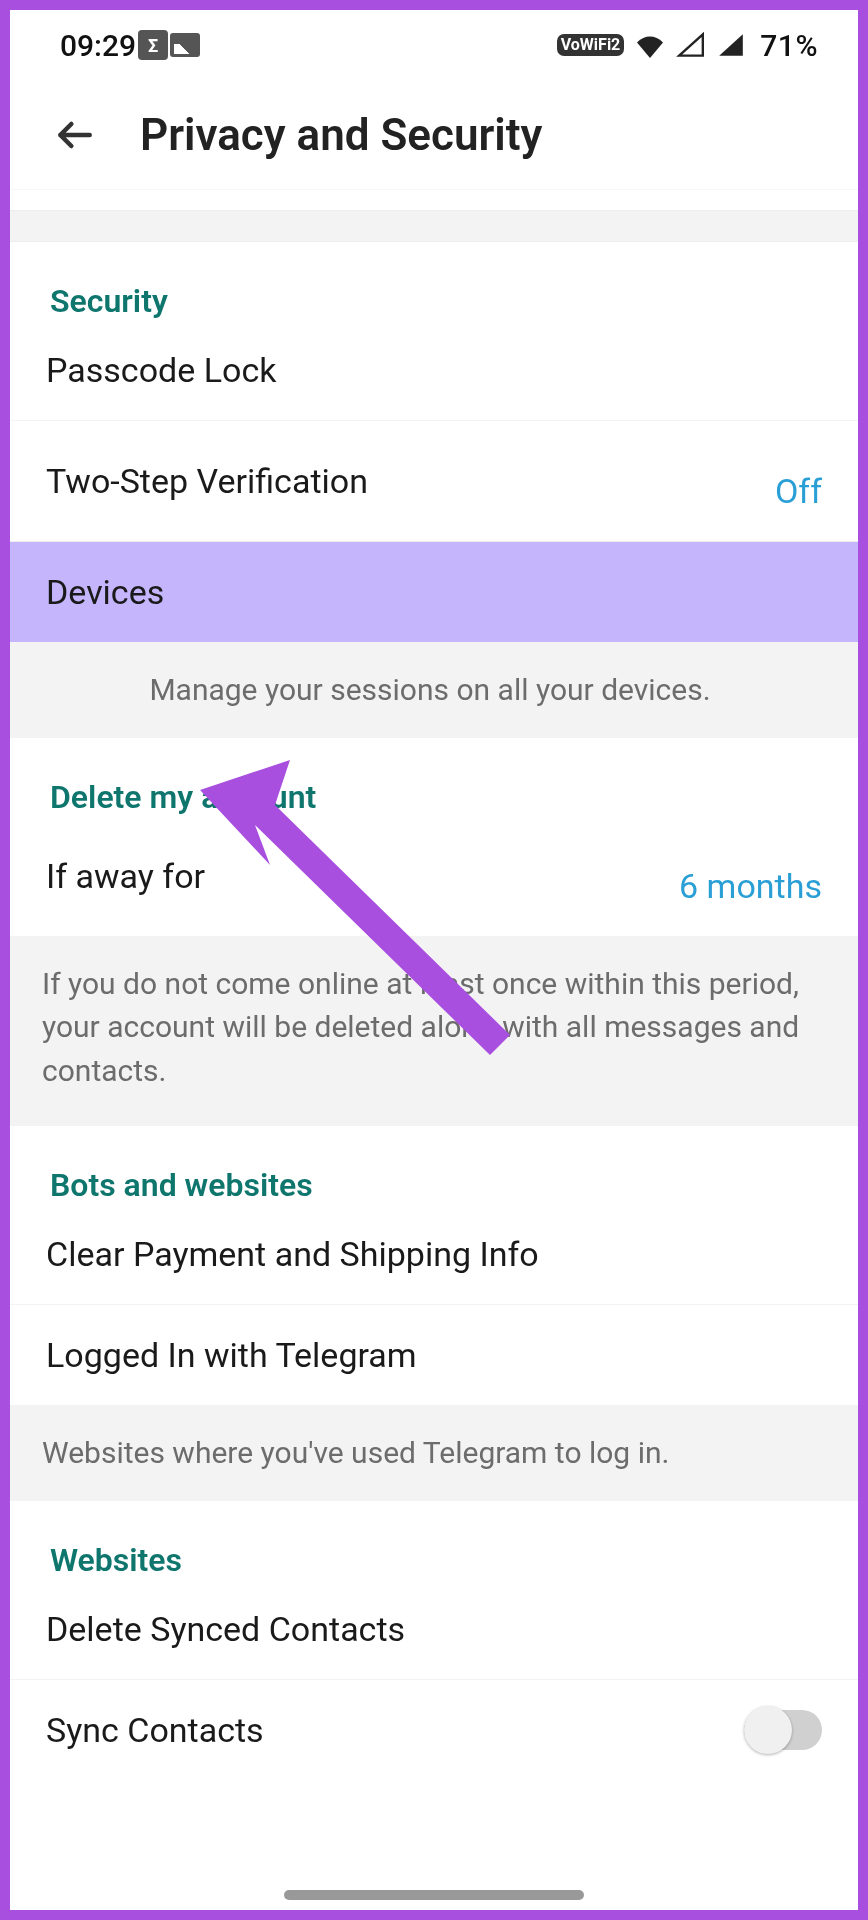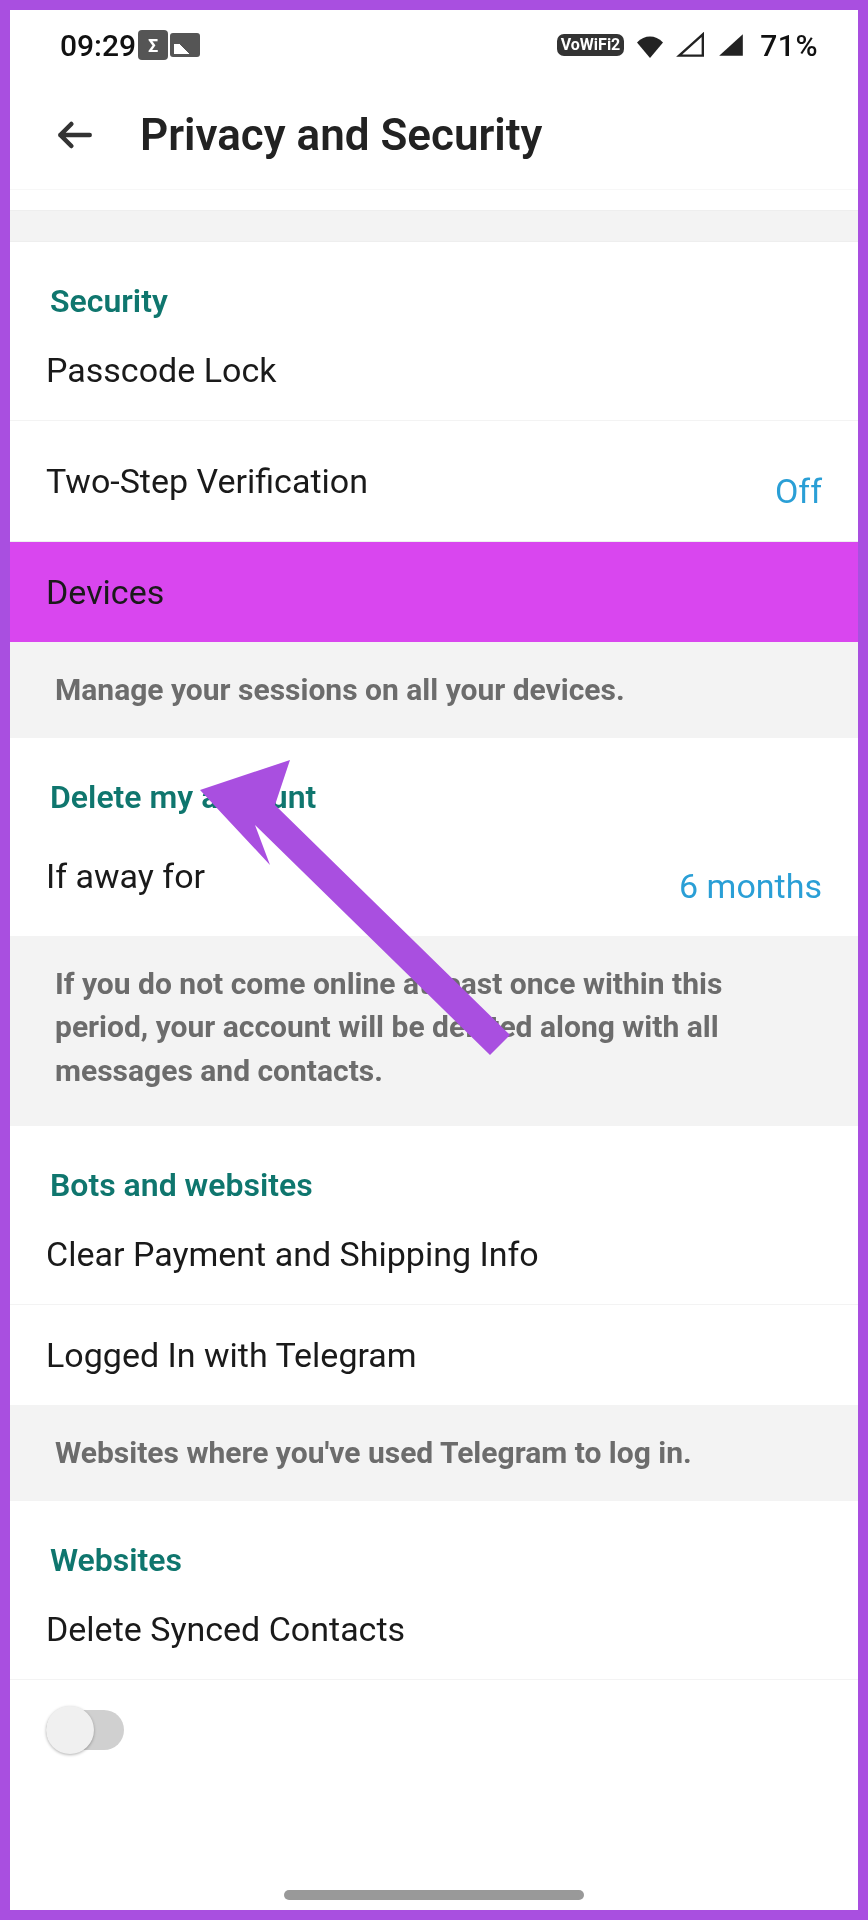--- a/index.html
+++ b/index.html
@@ -18,21 +18,21 @@
   
   .app-bar { height: 110px; display: flex; align-items: center; padding: 0 32px 0 30px; border-bottom: 1px solid rgba(0,0,0,0.03); }
   .back-btn { width: 70px; height: 70px; display:flex; align-items:center; justify-content:center; }
   .app-title { font-size: 44px; font-weight: 600; margin-left: 30px; color:#222;}
   
   .gap { height: 32px; background: #f3f3f3; border-top: 1px solid #eee; border-bottom: 1px solid #eee;}
   .section-header { padding: 40px 40px 0 40px; font-size: 32px; font-weight: 600; color: #0f766e; }
   .row { display: flex; align-items: center; justify-content: space-between; padding: 30px 36px; font-size: 34px; color: #1a1a1a; }
   .row + .row { border-top: 1px solid #f3f3f3; }
   .row .value { color: #2a9fd6; font-size: 34px; margin-top: 20px; }
-  .info-block { background: #f3f3f3; padding: 26px 40px 34px 45px; font-size: 30px; color: #6c6c6c; line-height: 1.45; font-weight: bold; }
+  .info-block { background: #f3f3f3; padding: 26px 40px 34px 32px; font-size: 30px; color: #6c6c6c; line-height: 1.45; }
   .info-block.tight { padding-top: 26px; padding-bottom: 26px; }
   
   .toggle { width: 78px; height: 40px; border-radius: 20px; background: #d0d0d0; position: relative; }
   .toggle .knob { position: absolute; left: 0px; top: -4px; width: 48px; height: 48px; border-radius: 50%; background: #f0f0f0; box-shadow: 0 1px 3px rgba(0,0,0,0.3); }
   
   .annotation { position: absolute; pointer-events: none; }
   
   .gesture-bar { position: absolute; bottom: 10px; left: 50%; transform: translateX(-50%); width: 300px; height: 10px; background: #999; border-radius: 5px; }
 </style>
 </head>
@@ -75,21 +75,21 @@
   <div class="gap"></div>
 
   <div class="section-header">Security</div>
   <div class="row">
     <span>Passcode Lock</span>
   </div>
   <div class="row">
     <span>Two-Step Verification</span>
     <span class="value">Off</span>
   </div>
-  <div style="background:#d946ef;">
+  <div style="background:#c4b5fd;text-align:center;">
     <div class="row" style="border-top:1px solid #eee;">
       <span>Devices</span>
     </div>
     <div class="info-block tight">Manage your sessions on all your devices.</div>
   </div>
 
   <div class="section-header">Delete my account</div>
   <div class="row">
     <span>If away for</span>
     <span class="value">6 months</span>
@@ -103,20 +103,21 @@
   <div class="row">
     <span>Logged In with Telegram</span>
   </div>
   <div class="info-block tight">Websites where you've used Telegram to log in.</div>
 
   <div class="section-header">Websites</div>
   <div class="row">
     <span>Delete Synced Contacts</span>
   </div>
   <div class="row">
+    <span>Sync Contacts</span>
     <span class="toggle">
         <span class="knob"></span>
       </span>
   </div>
 
   <svg class="annotation" style="left:190px; top:740px;" width="400" height="330" viewBox="0 0 400 330">
     <polygon points="0,40 90,10 75,55 310,285 290,305 55,75 70,115" fill="#a94fe0"></polygon>
   </svg>
 
   <div class="gesture-bar"></div>

